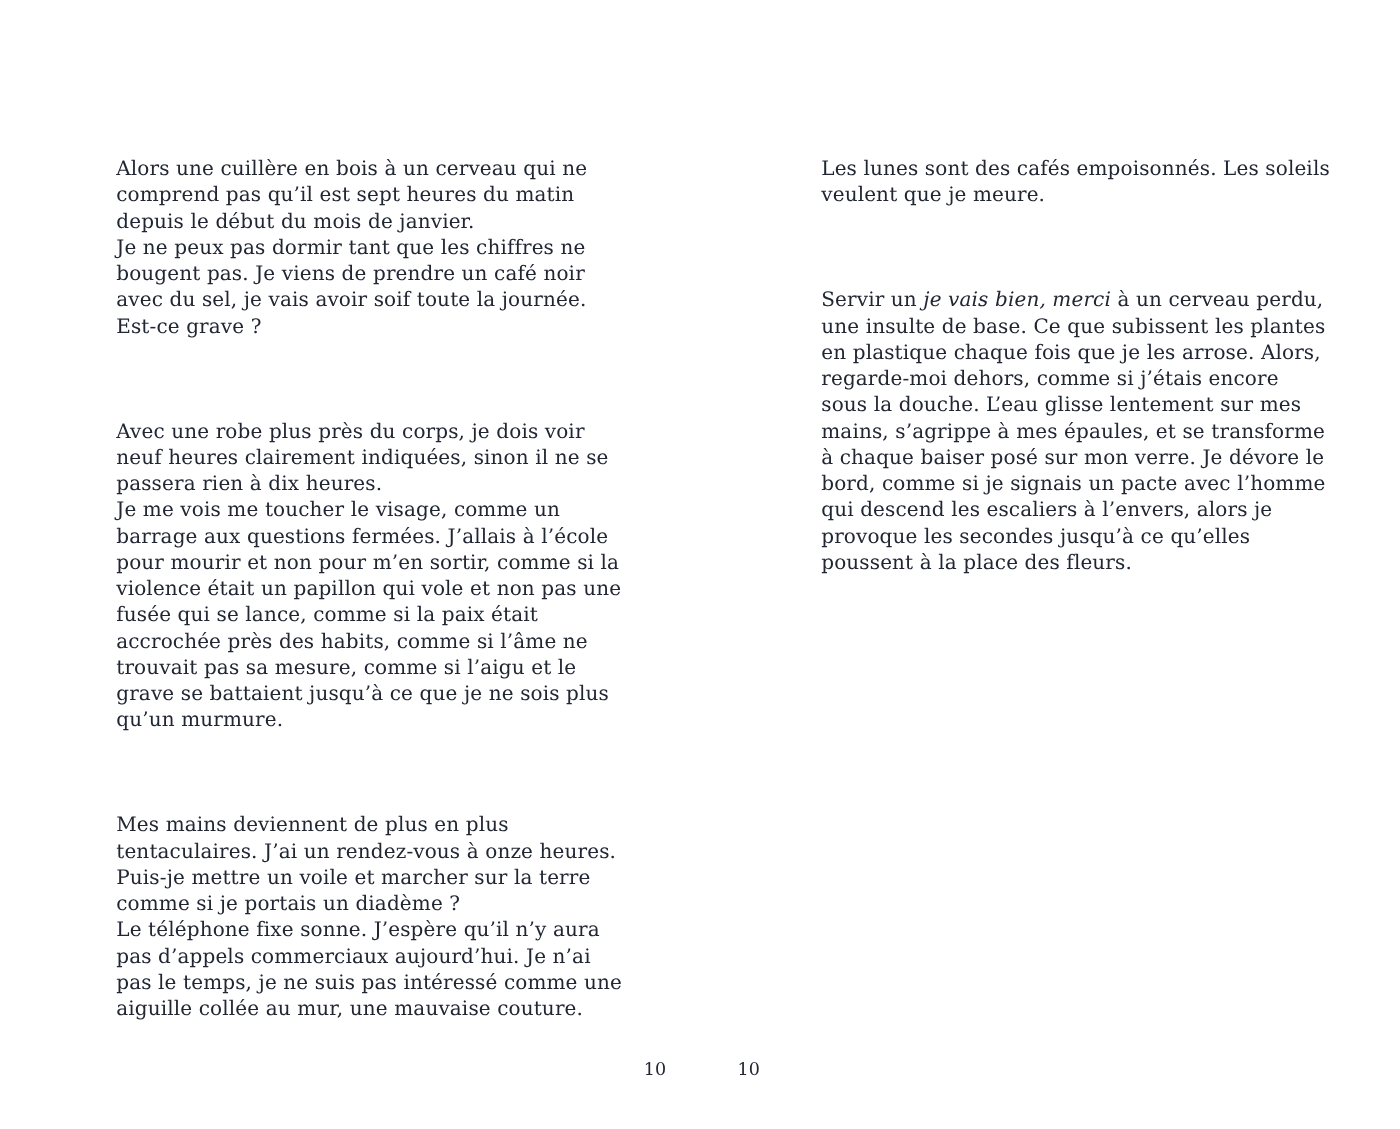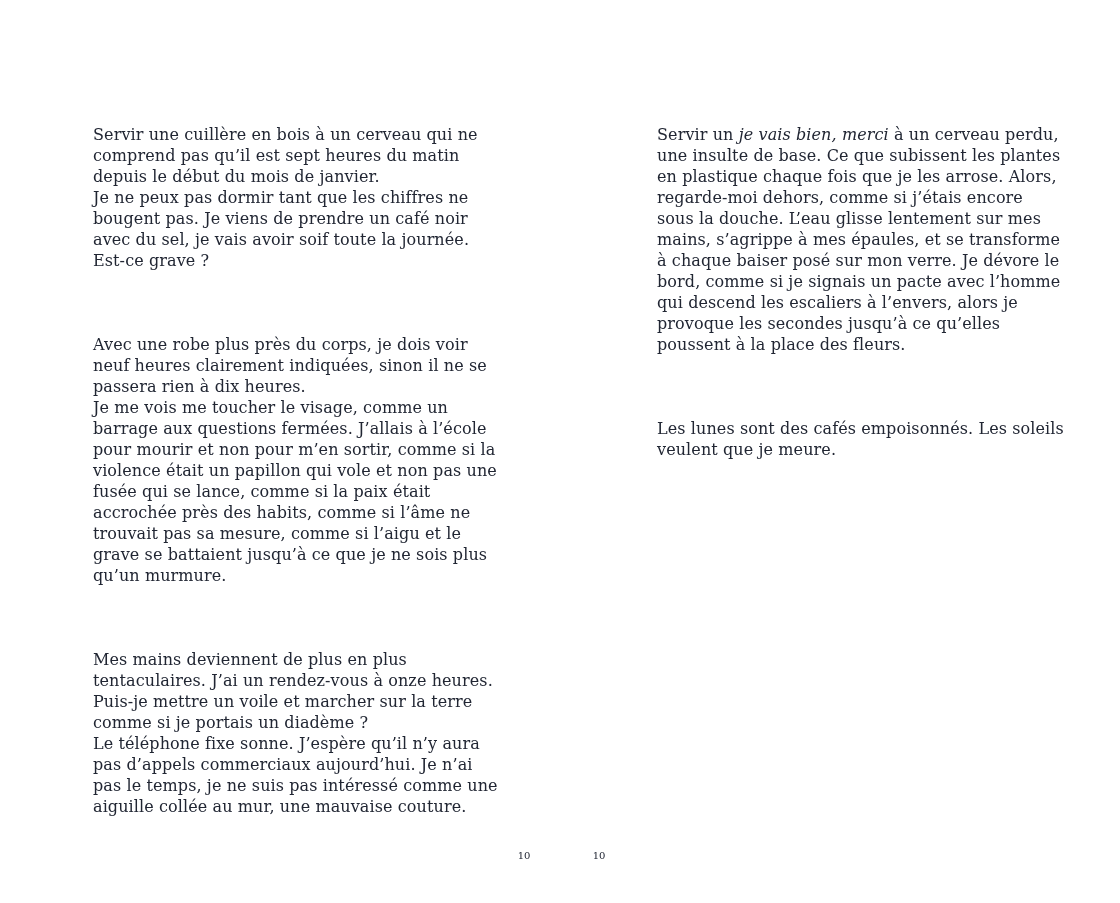--- a/index.html
+++ b/index.html
@@ -31,34 +31,34 @@
   .page-column.left  { left: 93px;  width: 400px; }
   .page-column.right { left: 657px; width: 400px; }
   .page-column p {
     margin: 0 0 21px 0;
   }
   .page-column p:last-child { margin-bottom: 0; }
   em { font-style: italic; }
   .folio {
     position: absolute;
     top: 848px;
-    font-size: 10px;
+    font-size: 14px;
     line-height: 16px;
     transform: translateX(-50%);
   }
   .folio.left  { left: 524px; }
   .folio.right { left: 599px; }
 </style>
 </head>
 <body>
 
 <div class="spread">
 
   <div class="page-column left">
-    <p>Servir une cuillère en bois à un cerveau qui ne
+    <p>Alors une cuillère en bois à un cerveau qui ne
 comprend pas qu’il est sept heures du matin
 depuis le début du mois de janvier.
 Je ne peux pas dormir tant que les chiffres ne
 bougent pas. Je viens de prendre un café noir
 avec du sel, je vais avoir soif toute la journée.
 Est-ce grave ?</p>
     <p>Avec une robe plus près du corps, je dois voir
 neuf heures clairement indiquées, sinon il ne se
 passera rien à dix heures.
 Je me vois me toucher le visage, comme un
@@ -74,31 +74,31 @@
 tentaculaires. J’ai un rendez-vous à onze heures.
 Puis-je mettre un voile et marcher sur la terre
 comme si je portais un diadème ?
 Le téléphone fixe sonne. J’espère qu’il n’y aura
 pas d’appels commerciaux aujourd’hui. Je n’ai
 pas le temps, je ne suis pas intéressé comme une
 aiguille collée au mur, une mauvaise couture.</p>
   </div>
 
   <div class="page-column right">
+    <p>Les lunes sont des cafés empoisonnés. Les soleils
+veulent que je meure.</p>
     <p><span>Servir un </span><em>je vais bien, merci</em><span> à un cerveau perdu,
 une insulte de base. Ce que subissent les plantes
 en plastique chaque fois que je les arrose. Alors,
 regarde-moi dehors, comme si j’étais encore
 sous la douche. L’eau glisse lentement sur mes
 mains, s’agrippe à mes épaules, et se transforme
 à chaque baiser posé sur mon verre. Je dévore le
 bord, comme si je signais un pacte avec l’homme
 qui descend les escaliers à l’envers, alors je
 provoque les secondes jusqu’à ce qu’elles
 poussent à la place des fleurs.</span></p>
-    <p>Les lunes sont des cafés empoisonnés. Les soleils
-veulent que je meure.</p>
   </div>
 
   <div class="folio left">10</div>
   <div class="folio right">10</div>
 
 </div>
 
 </body></html>

